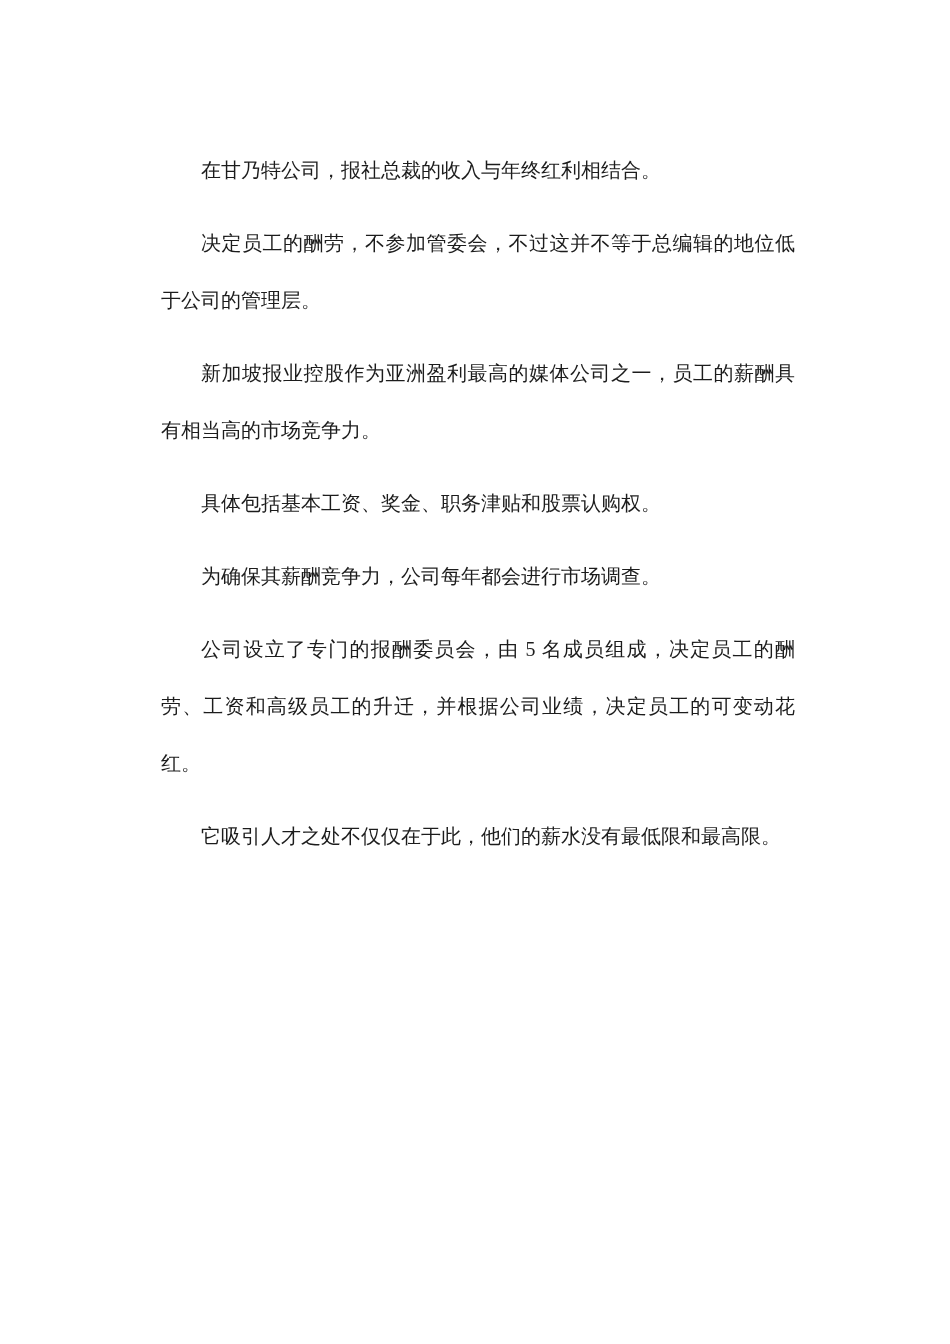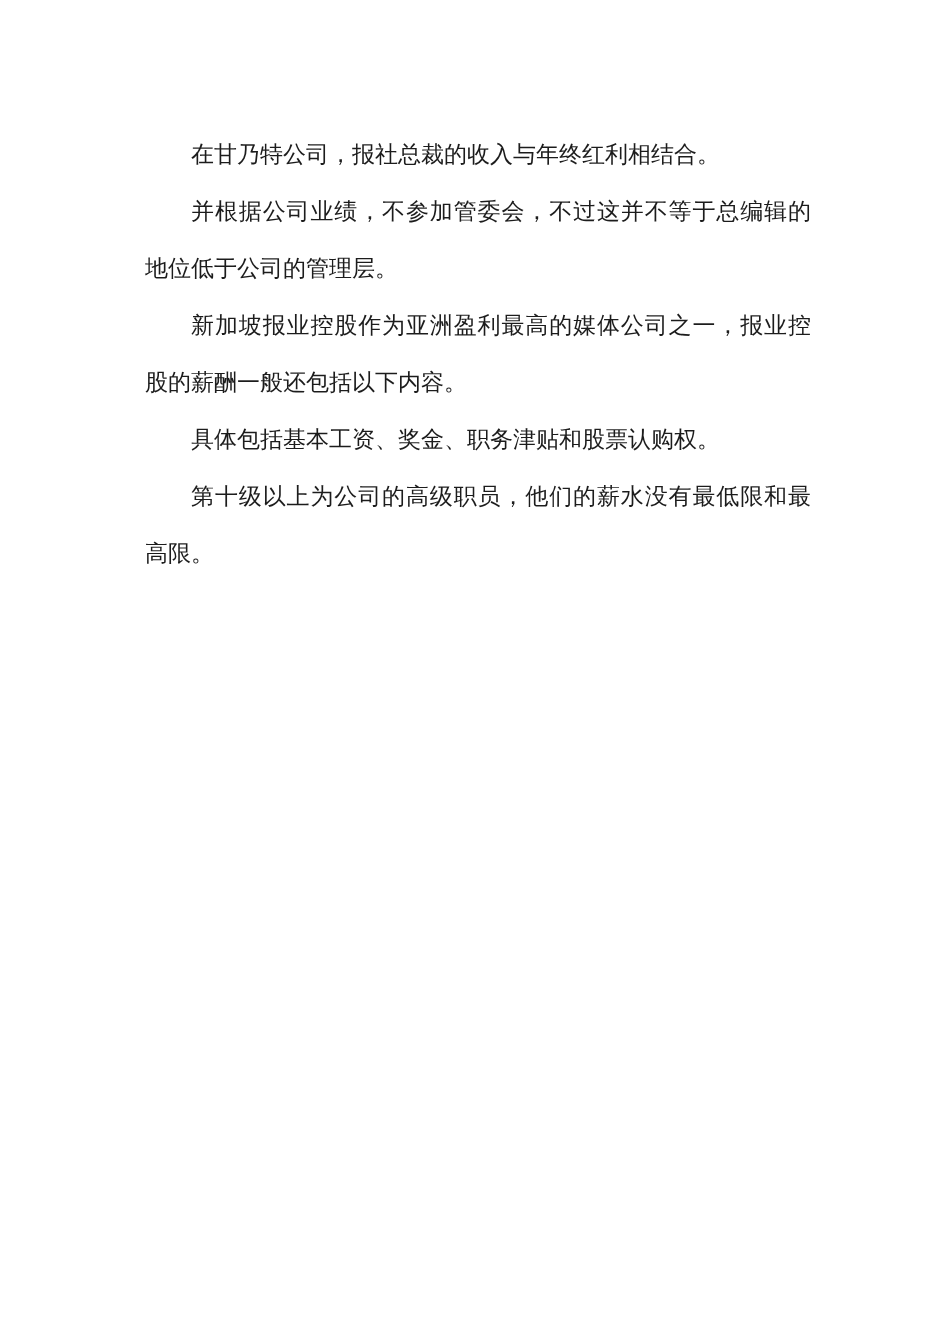--- a/index.html
+++ b/index.html
@@ -11,36 +11,38 @@
     position: relative;
     width: 950px;
     height: 1344px;
     background: #ffffff;
     box-sizing: border-box;
     padding: 126px 139px 0 145px;
     overflow: hidden;
     font-family: "Liberation Serif", "DejaVu Serif", serif;
   }
   .para {
-    margin: 0;
+    margin: 16px;
     padding: 0;
-    font-size: 23px;
+    font-size: 20px;
     line-height: 57px;
     color: #1c1c1c;
     text-align: justify;
     text-indent: 2em;
     font-weight: 400;
     word-break: break-all;
   }
   .para.extra-gap {
     margin-top: 8px;
   }
 </style>
 </head>
 <body>
 
 <div class="page">
   <p class="para">在甘乃特公司，报社总裁的收入与年终红利相结合。</p>
-  <p class="para">并根据公司业绩，不参加管委会，不过这并不等于总编辑的地位低于公司的管理层。</p>
-  <p class="para">新加坡报业控股作为亚洲盈利最高的媒体公司之一，报业控股的薪酬一般还包括以下内容。</p>
+  <p class="para">决定员工的酬劳，不参加管委会，不过这并不等于总编辑的地位低于公司的管理层。</p>
+  <p class="para">新加坡报业控股作为亚洲盈利最高的媒体公司之一，员工的薪酬具有相当高的市场竞争力。</p>
   <p class="para">具体包括基本工资、奖金、职务津贴和股票认购权。</p>
-  <p class="para">第十级以上为公司的高级职员，他们的薪水没有最低限和最高限。</p>
+  <p class="para">为确保其薪酬竞争力，公司每年都会进行市场调查。</p>
+  <p class="para">公司设立了专门的报酬委员会，由 5 名成员组成，决定员工的酬劳、工资和高级员工的升迁，并根据公司业绩，决定员工的可变动花红。</p>
+  <p class="para">它吸引人才之处不仅仅在于此，他们的薪水没有最低限和最高限。</p>
 </div>
 
 </body></html>

